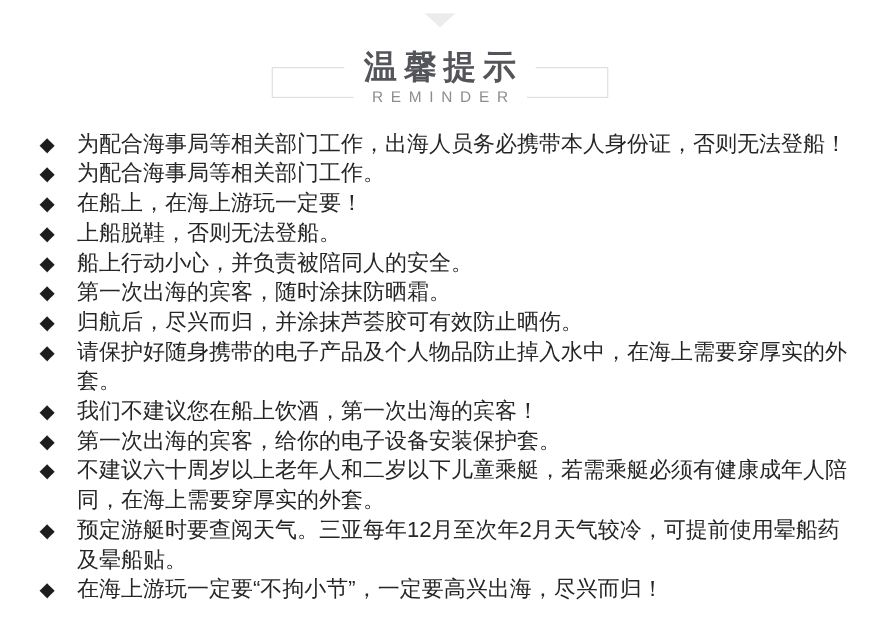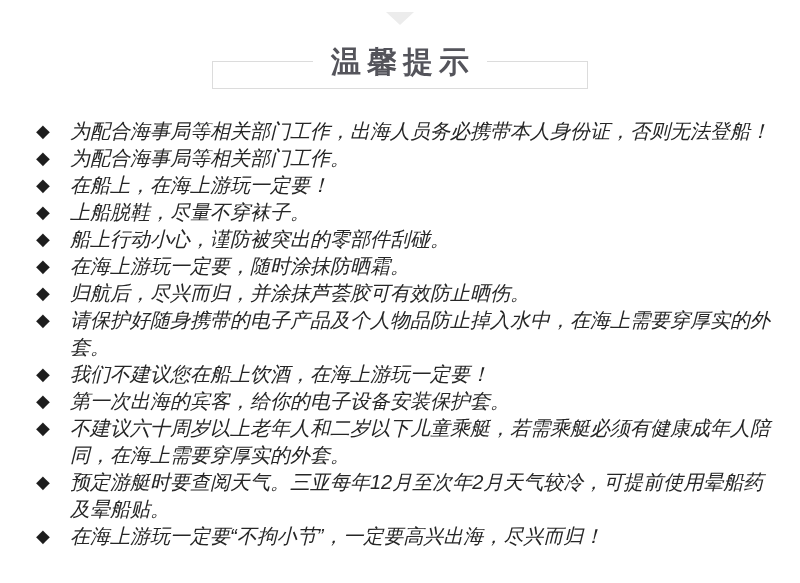--- a/index.html
+++ b/index.html
@@ -22,21 +22,21 @@
     width: 0;
     height: 0;
     margin: 12px auto 0;
     border-left: 14px solid transparent;
     border-right: 14px solid transparent;
     border-top: 13px solid #ececec;
   }
   
   .header-box {
     position: relative;
-    width: 376px;
+    width: 306px;
     height: 28px;
     margin: 36px auto 0;
     border: 1px solid #dcdcdc;
   }
   .title {
     position: absolute;
     top: -17px;
     left: 50%;
     transform: translateX(-50%);
     margin: 0;
@@ -77,70 +77,70 @@
   }
   .diamond {
     flex: none;
     width: 34px;
     font-size: 18px;
     line-height: 27px;
     color: #1d1d1d;
   }
   .tip-text {
     flex: 1;
-    font-style: italic;
   }
 </style>
 </head>
 <body>
 
 <div class="page">
 
   <div class="triangle"></div>
 
   <div class="header-box">
     <h1 class="title">温馨提示</h1>
+    <div class="subtitle">REMINDER</div>
   </div>
 
   <div class="tips">
     <div class="tip">
       <span class="diamond">◆</span>
       <span class="tip-text">为配合海事局等相关部门工作，出海人员务必携带本人身份证，否则无法登船！</span>
     </div>
     <div class="tip">
       <span class="diamond">◆</span>
       <span class="tip-text">为配合海事局等相关部门工作。</span>
     </div>
     <div class="tip">
       <span class="diamond">◆</span>
       <span class="tip-text">在船上，在海上游玩一定要！</span>
     </div>
     <div class="tip">
       <span class="diamond">◆</span>
-      <span class="tip-text">上船脱鞋，尽量不穿袜子。</span>
+      <span class="tip-text">上船脱鞋，否则无法登船。</span>
     </div>
     <div class="tip">
       <span class="diamond">◆</span>
-      <span class="tip-text">船上行动小心，谨防被突出的零部件刮碰。</span>
+      <span class="tip-text">船上行动小心，并负责被陪同人的安全。</span>
     </div>
     <div class="tip">
       <span class="diamond">◆</span>
-      <span class="tip-text">在海上游玩一定要，随时涂抹防晒霜。</span>
+      <span class="tip-text">第一次出海的宾客，随时涂抹防晒霜。</span>
     </div>
     <div class="tip">
       <span class="diamond">◆</span>
       <span class="tip-text">归航后，尽兴而归，并涂抹芦荟胶可有效防止晒伤。</span>
     </div>
     <div class="tip">
       <span class="diamond">◆</span>
       <span class="tip-text">请保护好随身携带的电子产品及个人物品防止掉入水中，在海上需要穿厚实的外套。</span>
     </div>
     <div class="tip">
       <span class="diamond">◆</span>
-      <span class="tip-text">我们不建议您在船上饮酒，在海上游玩一定要！</span>
+      <span class="tip-text">我们不建议您在船上饮酒，第一次出海的宾客！</span>
     </div>
     <div class="tip">
       <span class="diamond">◆</span>
       <span class="tip-text">第一次出海的宾客，给你的电子设备安装保护套。</span>
     </div>
     <div class="tip">
       <span class="diamond">◆</span>
       <span class="tip-text">不建议六十周岁以上老年人和二岁以下儿童乘艇，若需乘艇必须有健康成年人陪同，在海上需要穿厚实的外套。</span>
     </div>
     <div class="tip">

